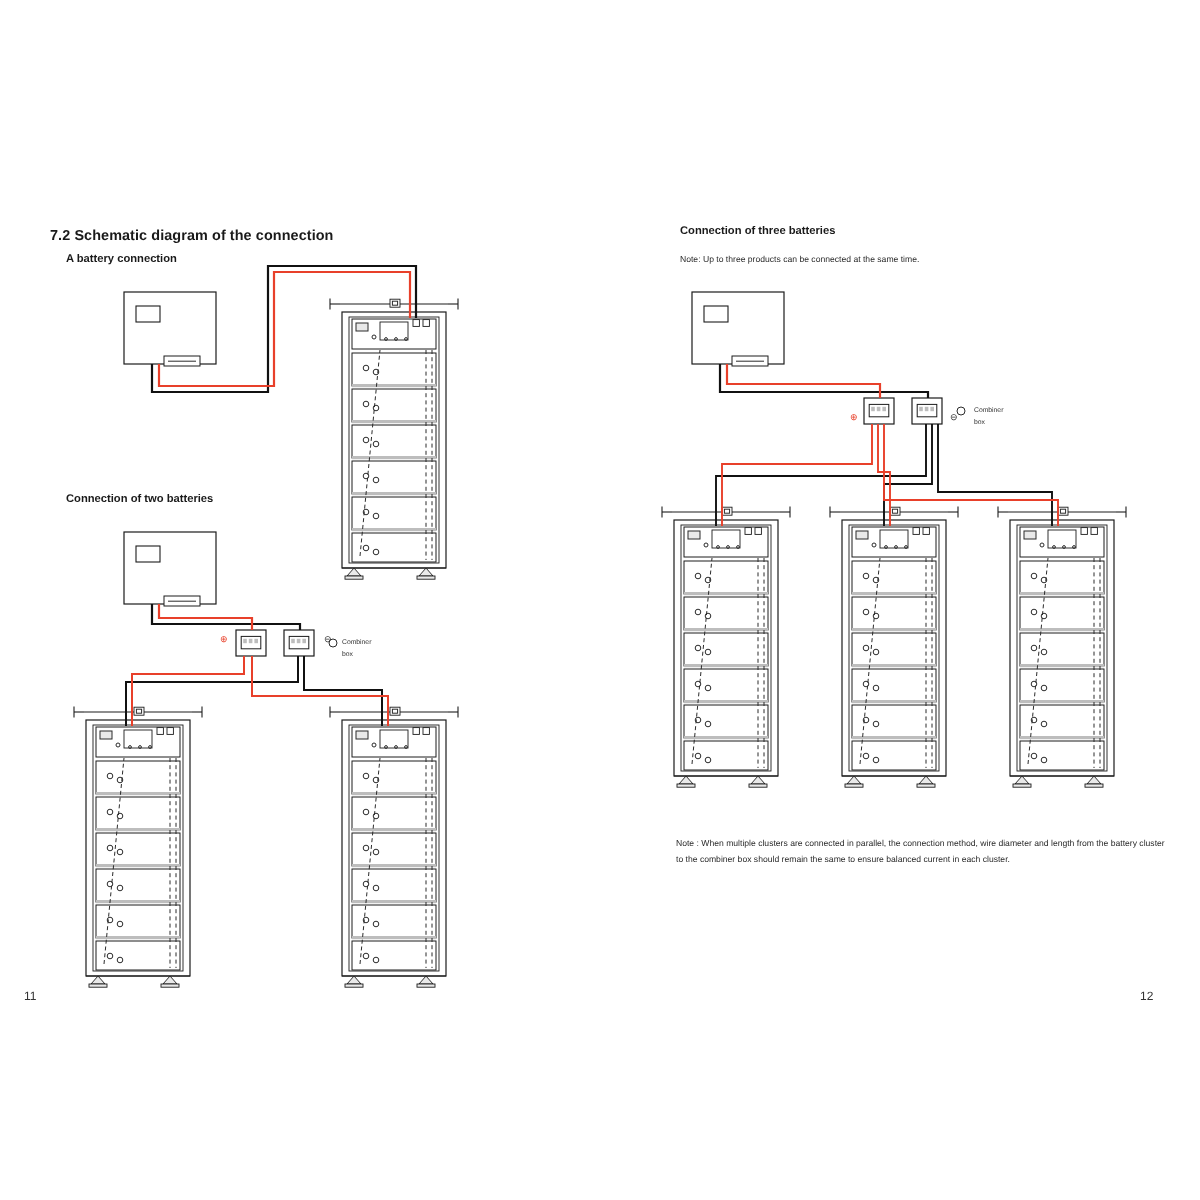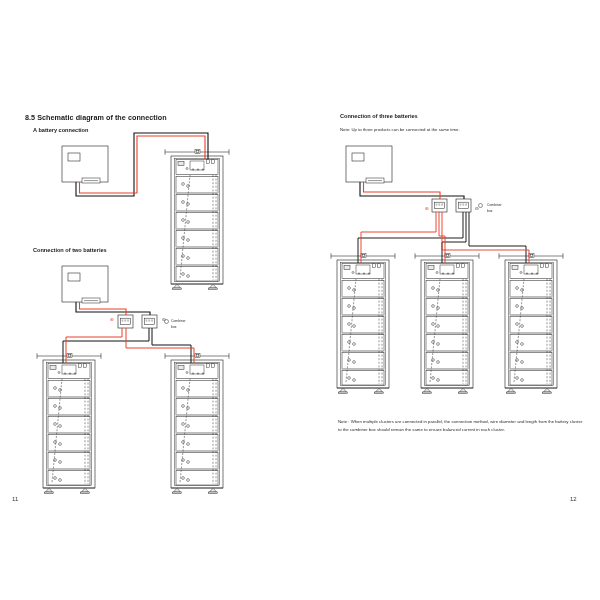--- a/index.html
+++ b/index.html
@@ -19,21 +19,21 @@
   .thin{stroke:#2b2b2b;fill:none;stroke-width:.5;}
   .fillw{fill:#ffffff;}
   .fillg{fill:#e9e9e9;}
   .filld{fill:#bdbdbd;}
 </style>
 </head>
 <body>
 
 <div class="page">
 
-  <div class="lbl h1" style="left:25px;top:113px;">8.5 Schematic diagram of the connection</div>
+  <div class="lbl h1" style="left:25px;top:113px;">7.2 Schematic diagram of the connection</div>
 
   <div class="lbl h2" style="left:33px;top:127px;">A battery connection</div>
 
   <div class="lbl h2" style="left:33px;top:247px;">Connection of two batteries</div>
 
   <div class="lbl pg" style="left:12px;top:496px;">11</div>
 
   <div class="lbl h2" style="left:340px;top:113px;">Connection of three batteries</div>
 
   <div class="lbl note" style="left:340px;top:126px;">Note: Up to three products can be connected at the same time.</div>

